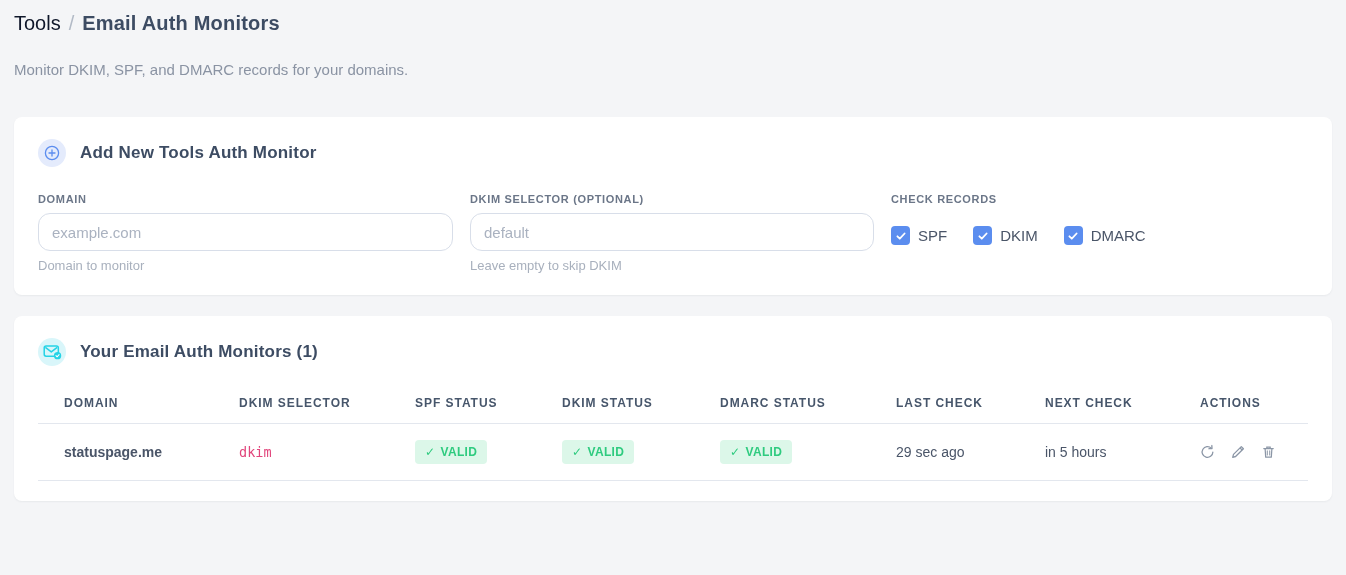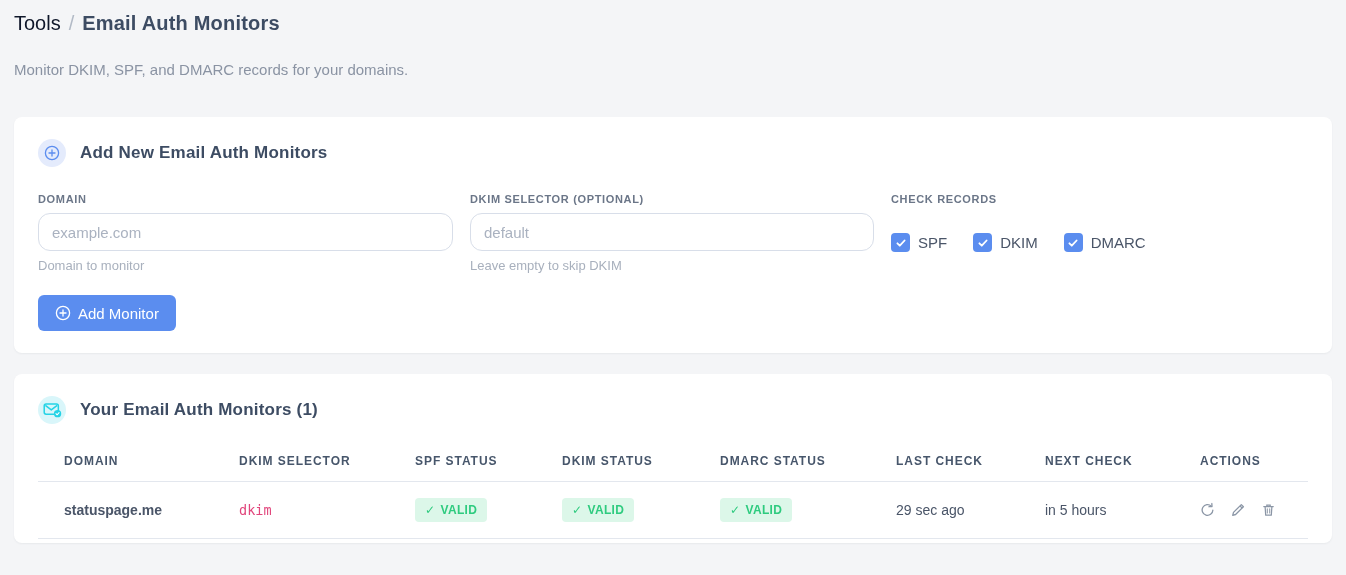--- a/index.html
+++ b/index.html
@@ -21,21 +21,21 @@
   .page{padding:12px 14px 0;}
   .breadcrumb{font-size:20px;display:flex;align-items:baseline;gap:8px;}
   .bc-section{color:#0f172a;font-weight:500;cursor:pointer;}
   .bc-sep{color:#b2bac6;font-weight:400;}
   .bc-current{color:var(--title);font-weight:700;letter-spacing:.2px;}
   .subtitle{margin-top:26px;font-size:15px;color:var(--muted);}
   .card{
     background:#fff;border-radius:8px;margin-top:39px;
     padding:22px 24px;box-shadow:0 1px 2px rgba(40,50,70,.06);
   }
-  .card + .card{margin-top:21px;padding-bottom:4px;}
+  .card + .card{margin-top:21px;padding-bottom:20px;}
   .card-head{display:flex;align-items:center;gap:14px;}
   .icon-circle{
     width:28px;height:28px;border-radius:50%;flex:0 0 28px;
     display:flex;align-items:center;justify-content:center;
   }
   .icon-circle.blue{background:var(--accent-bg);color:var(--accent);}
   .icon-circle.cyan{background:var(--cyan-bg);color:var(--cyan);}
   .card-title{font-size:17px;font-weight:700;color:var(--title);letter-spacing:.2px;}
   .form-row{display:flex;gap:17px;margin-top:26px;align-items:flex-start;}
   .field{width:415px;}
@@ -45,21 +45,21 @@
     display:block;font-size:11px;font-weight:700;color:var(--label);
     letter-spacing:.06em;margin-bottom:8px;
   }
   .text-input{
     width:100%;height:38px;border:1px solid var(--input-border);border-radius:12px;
     padding:0 13px;font-size:15px;color:var(--title);outline:none;
     font-family:"Liberation Sans","DejaVu Sans",sans-serif;background:#fff;
   }
   .text-input::placeholder{color:var(--faint);}
   .helper{margin-top:7px;font-size:13px;color:#a8b0bd;}
-  .checks{display:flex;gap:26px;margin-top:28px;}
+  .checks{display:flex;gap:26px;margin-top:21px;}
   .check-item{display:flex;align-items:center;gap:8px;cursor:pointer;}
   .checkbox{
     width:19px;height:19px;border-radius:4px;background:var(--accent);
     display:flex;align-items:center;justify-content:center;flex:0 0 19px;
   }
   .check-label{font-size:15px;color:#4a5568;}
   .btn-primary{
     margin-top:22px;display:inline-flex;align-items:center;gap:7px;
     background:var(--accent);color:#fff;border:none;border-radius:6px;
     height:36px;padding:0 17px;font-size:15px;cursor:pointer;
@@ -103,21 +103,21 @@
   <p class="subtitle">Monitor DKIM, SPF, and DMARC records for your domains.</p>
 
   <section class="card">
     <div class="card-head">
       <span class="icon-circle blue">
         <svg width="16" height="16" viewBox="0 0 16 16">
           <circle cx="8" cy="8" r="6.6" fill="none" stroke="currentColor" stroke-width="1.3"></circle>
           <path d="M8 5v6M5 8h6" stroke="currentColor" stroke-width="1.3" stroke-linecap="round"></path>
         </svg>
       </span>
-      <h2 class="card-title">Add New Email Auth Monitors</h2>
+      <h2 class="card-title">Add New Tools Auth Monitor</h2>
     </div>
 
     <div class="form-row">
       <div class="field">
         <label class="field-label">DOMAIN</label>
         <input class="text-input" type="text" placeholder="example.com" style="">
         <div class="helper">Domain to monitor</div>
       </div>
 
       <div class="field f2">
@@ -150,29 +150,20 @@
               <svg width="12" height="12" viewBox="0 0 12 12">
                   <path d="M2.4 6.3l2.4 2.4 4.8-5.2" fill="none" stroke="#fff" stroke-width="1.8" stroke-linecap="round" stroke-linejoin="round"></path>
                 </svg>
             </span>
             <span class="check-label">DMARC</span>
           </label>
         </div>
       </div>
     </div>
 
-    <button class="btn-primary">
-      <span>
-        <svg width="16" height="16" viewBox="0 0 16 16">
-          <circle cx="8" cy="8" r="6.6" fill="none" stroke="#fff" stroke-width="1.3"></circle>
-          <path d="M8 5v6M5 8h6" stroke="#fff" stroke-width="1.3" stroke-linecap="round"></path>
-        </svg>
-      </span>
-      <span>Add Monitor</span>
-    </button>
   </section>
 
   <section class="card">
     <div class="card-head">
       <span class="icon-circle cyan">
         <svg width="19" height="16" viewBox="0 0 20 17">
           <rect x="1.2" y="2" width="15" height="11" rx="2" fill="none" stroke="currentColor" stroke-width="1.6"></rect>
           <path d="M2.4 3.6l6.3 4.8 6.3-4.8" fill="none" stroke="currentColor" stroke-width="1.6" stroke-linejoin="round"></path>
           <circle cx="15.4" cy="12.4" r="3.9" fill="currentColor"></circle>
           <path d="M13.7 12.4l1.2 1.2 2.1-2.3" fill="none" stroke="#fff" stroke-width="1.1" stroke-linecap="round" stroke-linejoin="round"></path>

